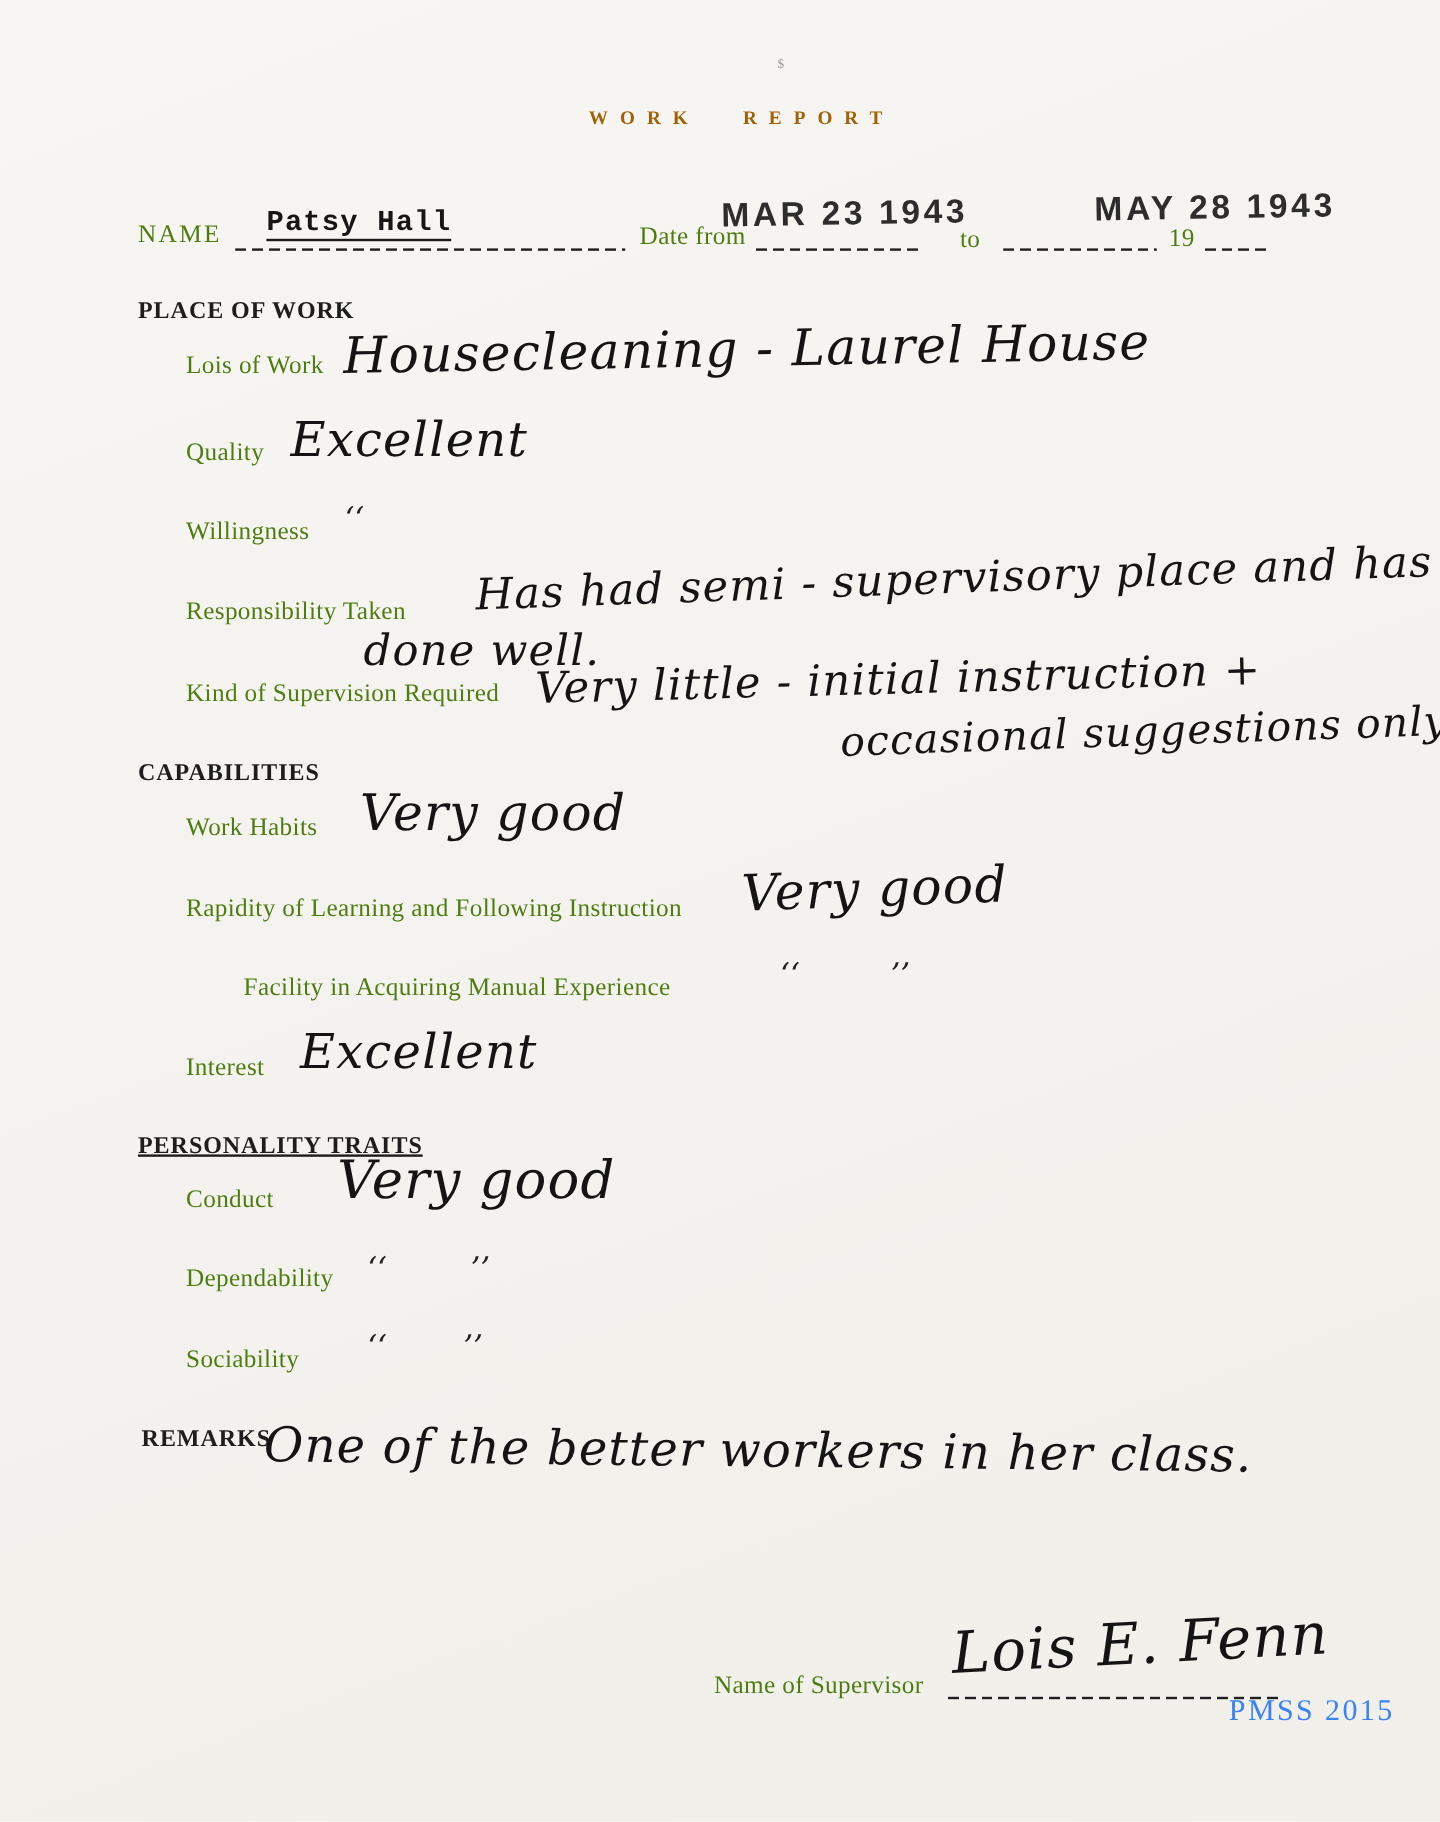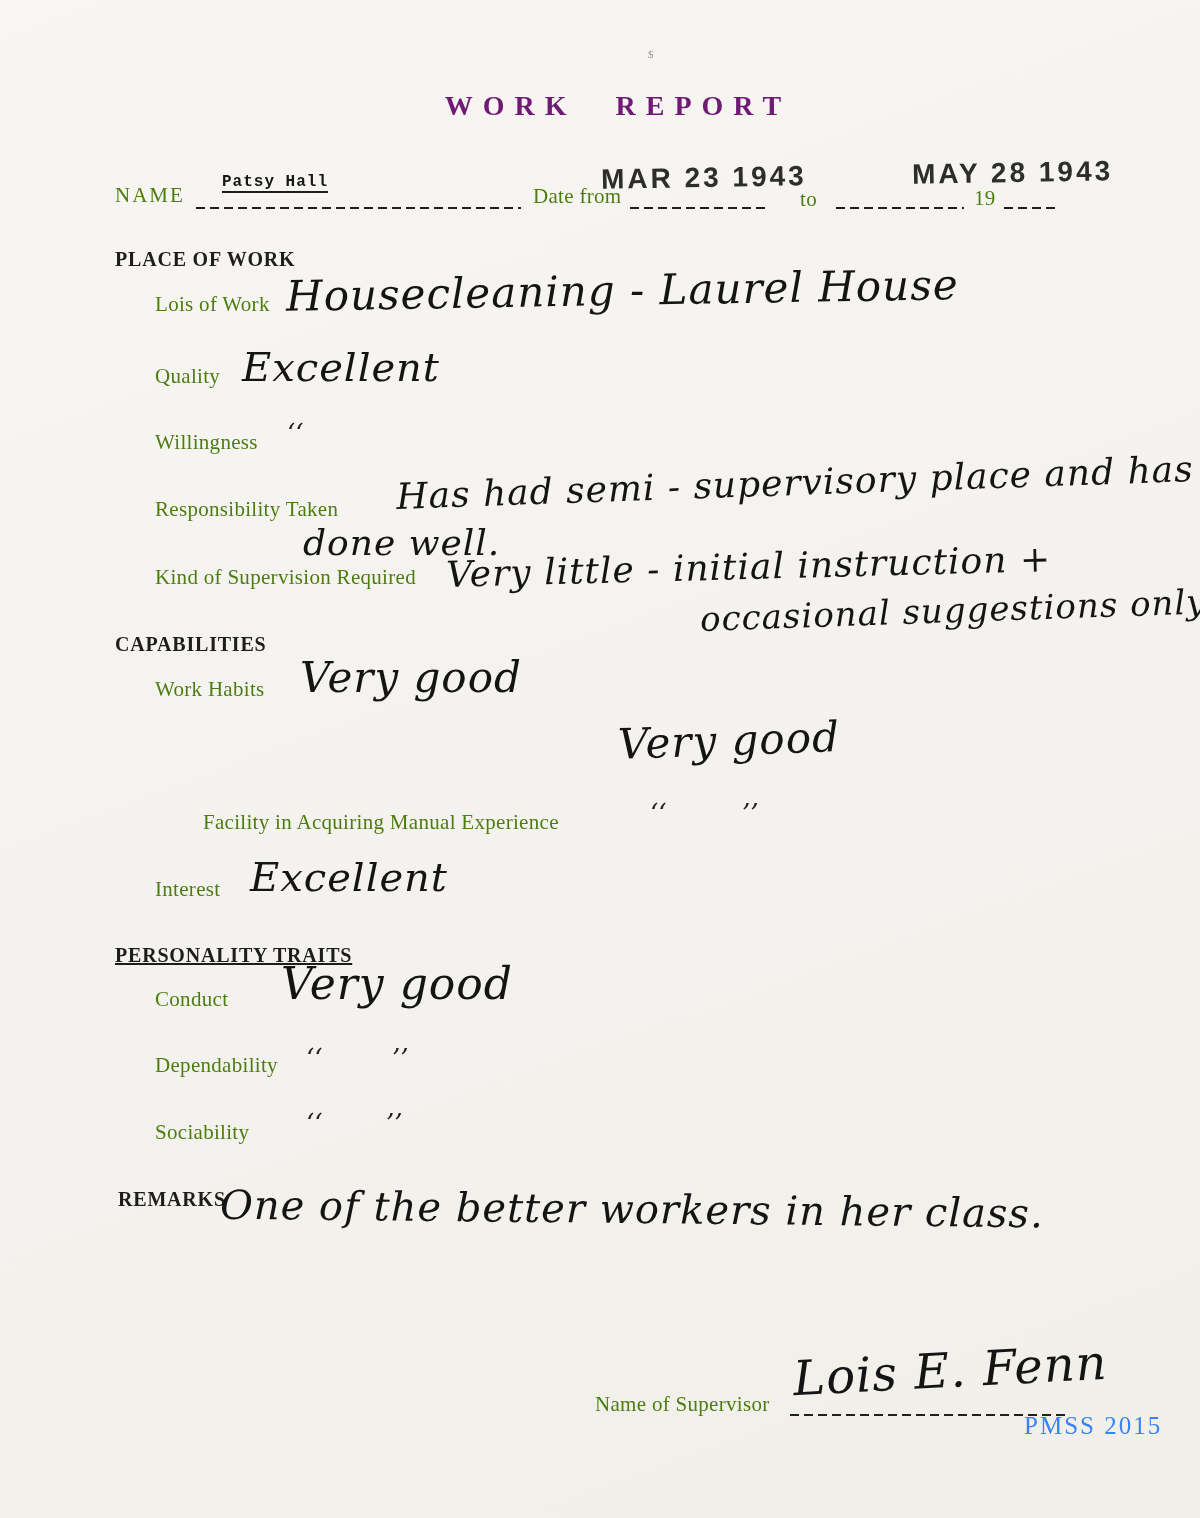--- a/index.html
+++ b/index.html
@@ -9,33 +9,33 @@
     font-family:"Liberation Serif",serif;
     color:#1d1d1d;
     position:relative;
     overflow:hidden;
   }
   .page{position:absolute;inset:0;}
   .abs{position:absolute;white-space:nowrap;}
 
   .title{
     font-family:"Liberation Serif",serif;
-    font-weight:bold;font-size:28px;
+    font-weight:bold;font-size:16px;
     letter-spacing:10px;word-spacing:22px;
-    color:#701a75;
+    color:#a16207;
     margin-left:36px;
   }
   .stray{font-size:11px;color:#4a4a4a;opacity:.55;}
 
   .lbl{font-size:21px;color:#4d7c0f;letter-spacing:.3px;}
   .heading{font-size:20px;font-weight:bold;letter-spacing:.8px;color:#1d1d1d;}
 
   .mono-name{
     font-family:"Liberation Mono",monospace;
-    font-weight:bold;font-size:16px;letter-spacing:1px;color:#161616;
+    font-weight:bold;font-size:24px;letter-spacing:1px;color:#161616;
     border-bottom:2px solid #1c1c1c;line-height:1.05;
   }
 
   .stamp{
     font-family:"Liberation Sans",sans-serif;
     font-weight:bold;font-size:28px;letter-spacing:3px;
     color:#2d2d2d;transform:rotate(-1deg);
   }
 
   .dashline{
@@ -98,20 +98,21 @@
 
   <div class="abs lbl" style="left:155px;top:565px;">Kind of Supervision Required</div>
   <div class="abs hand h36" style="left:446px;top:546px;transform:rotate(-1.5deg);">Very little - initial instruction +</div>
   <div class="abs hand h34" style="left:700px;top:590px;transform:rotate(-2deg);">occasional suggestions only.</div>
 
   <div class="abs heading" style="left:115px;top:633px;">CAPABILITIES</div>
 
   <div class="abs lbl" style="left:155px;top:677px;">Work Habits</div>
   <div class="abs hand h42" style="left:300px;top:653px;">Very good</div>
 
+  <div class="abs lbl" style="left:155px;top:744px;">Rapidity of Learning and Following Instruction</div>
   <div class="abs hand h42" style="left:618px;top:716px;transform:rotate(-2deg);">Very good</div>
 
   <div class="abs lbl" style="left:155px;top:810px;margin-left:48px;">Facility in Acquiring Manual Experience</div>
   <div class="abs ditto" style="left:650px;top:798px;">‘‘</div>
   <div class="abs ditto" style="left:742px;top:798px;">’’</div>
 
   <div class="abs lbl" style="left:155px;top:877px;">Interest</div>
   <div class="abs hand h40" style="left:250px;top:854px;">Excellent</div>
 
   <div class="abs heading" style="left:115px;top:944px;text-decoration:underline;">PERSONALITY TRAITS</div>

